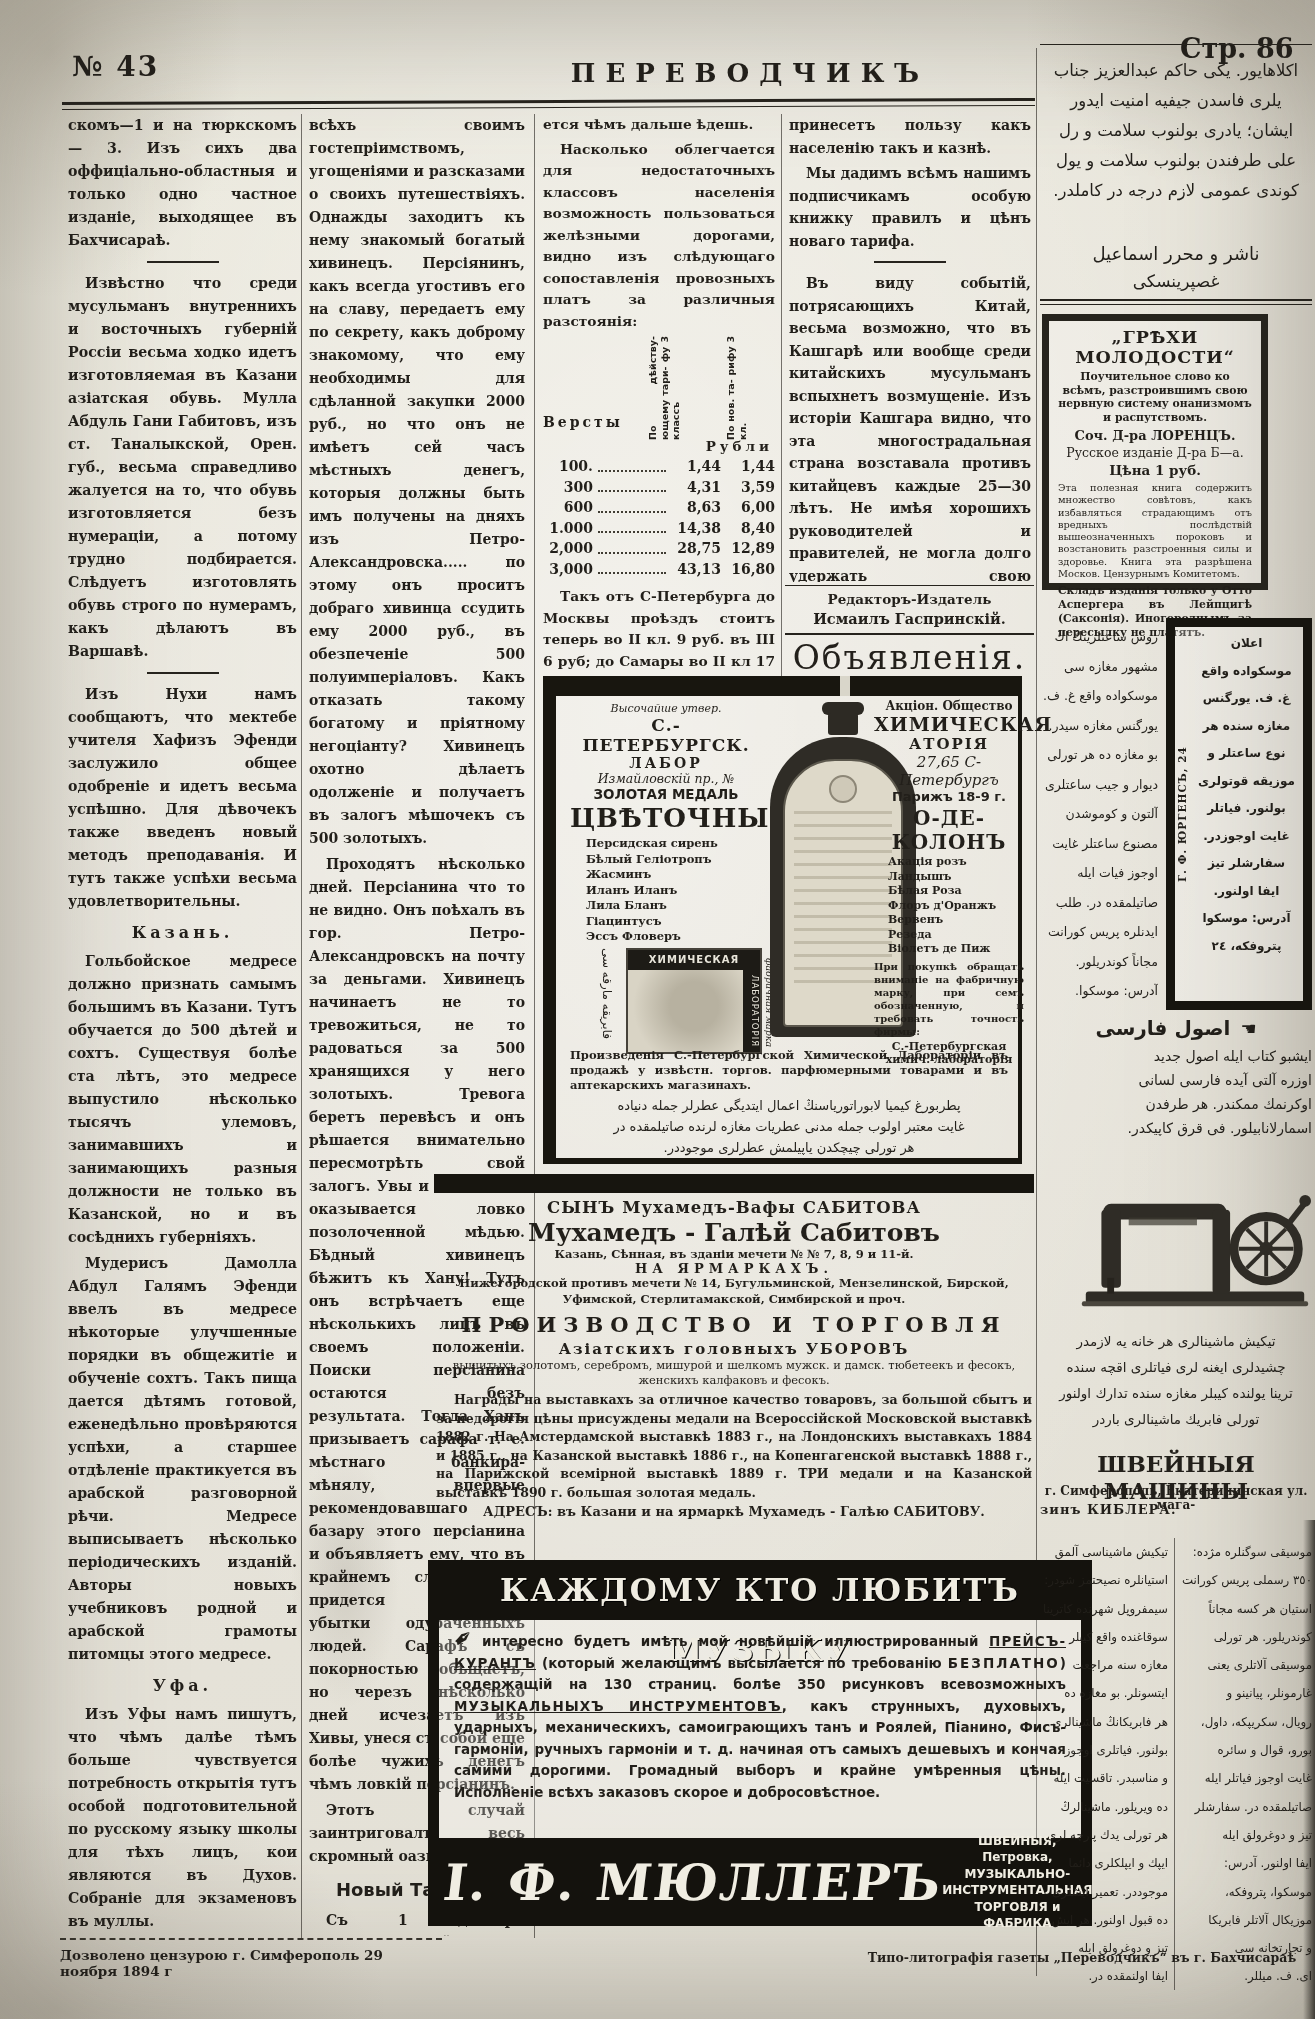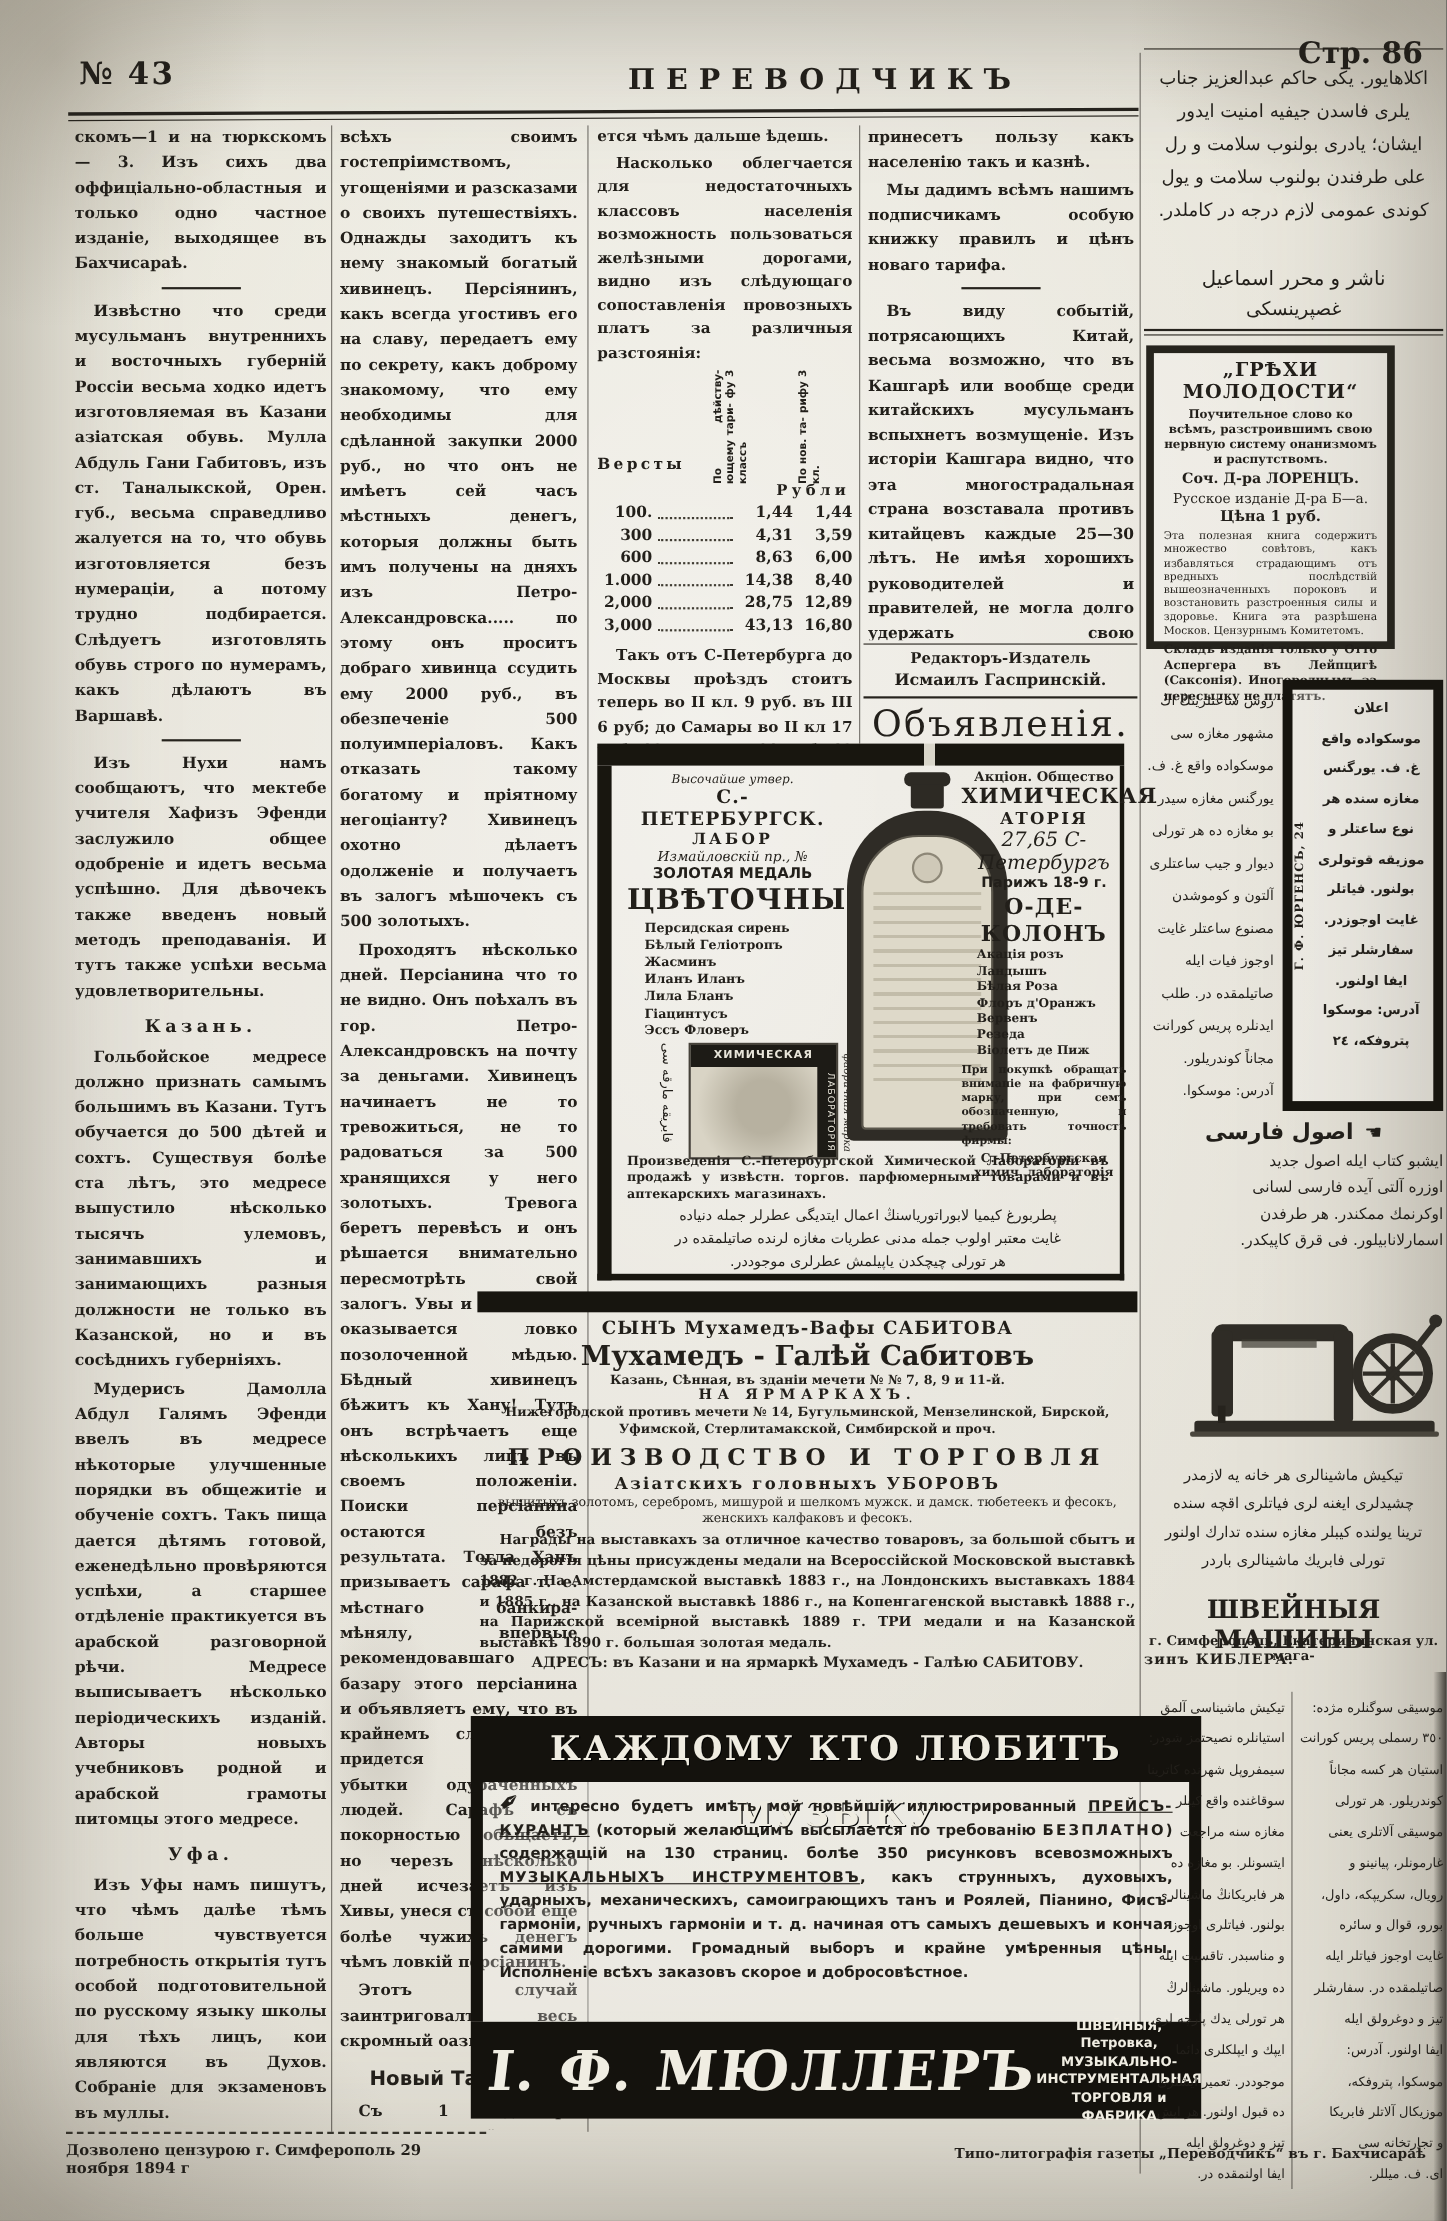--- a/index.html
+++ b/index.html
@@ -86,21 +86,21 @@
   .cap-top{width:42px;height:13px;background:#2d2a24;border-radius:6px;margin:0 auto;}
   .cap-neck{width:30px;height:22px;background:#2d2a24;margin:-2px auto 0;border-radius:3px;}
   .bot-body{height:300px;background:#2f2c26;border-radius:70px 70px 6px 6px;padding:22px 13px 10px;box-sizing:border-box;margin-top:2px;}
   .bot-label{height:100%;background:#ded9c9;border:2px solid #5b574c;border-radius:52px 52px 4px 4px;padding:14px 9px 8px;box-sizing:border-box;}
   .label-medal{width:24px;height:24px;border:2px solid #8d8777;border-radius:50%;background:#cfc9b8;margin:0 auto 8px;}
   .label-lines{height:72%;background:repeating-linear-gradient(#bdb7a4 0 3px,transparent 3px 13px);opacity:.85;}
   .chem-right{position:absolute;left:318px;top:3px;width:150px;text-align:center;}
   .chem-co{font-size:12px;font-weight:bold;}
   .chem-rname1{font-size:19px;font-weight:bold;letter-spacing:1px;}
   .chem-rname2{font-size:15px;font-weight:bold;letter-spacing:2px;}
-  .chem-raddr{font-size:18px;font-style:italic;}
+  .chem-raddr{font-size:15px;font-style:italic;}
   .chem-paris{font-size:13px;font-weight:bold;font-family:"DejaVu Sans",sans-serif;}
   .chem-prod-r{font-size:20px;font-weight:bold;letter-spacing:1px;margin:2px 0 1px;}
   .perfume-r{white-space:pre-line;text-align:left;font-size:11px;line-height:14.5px;font-weight:bold;margin-left:14px;}
   .chem-note{font-size:10px;line-height:13px;text-align:justify;font-weight:bold;margin-top:3px;}
   .chem-firm{font-size:11px;font-weight:bold;margin-top:2px;}
   .chem-footer{position:absolute;left:14px;right:10px;top:352px;font-size:11.5px;line-height:15px;font-weight:bold;text-align:justify;}
   .chem-ar{position:absolute;left:14px;right:10px;top:399px;font-size:13px;line-height:21px;text-align:center;}
   .ar{direction:rtl;font-family:"DejaVu Sans",sans-serif;white-space:pre-line;}
 
   

